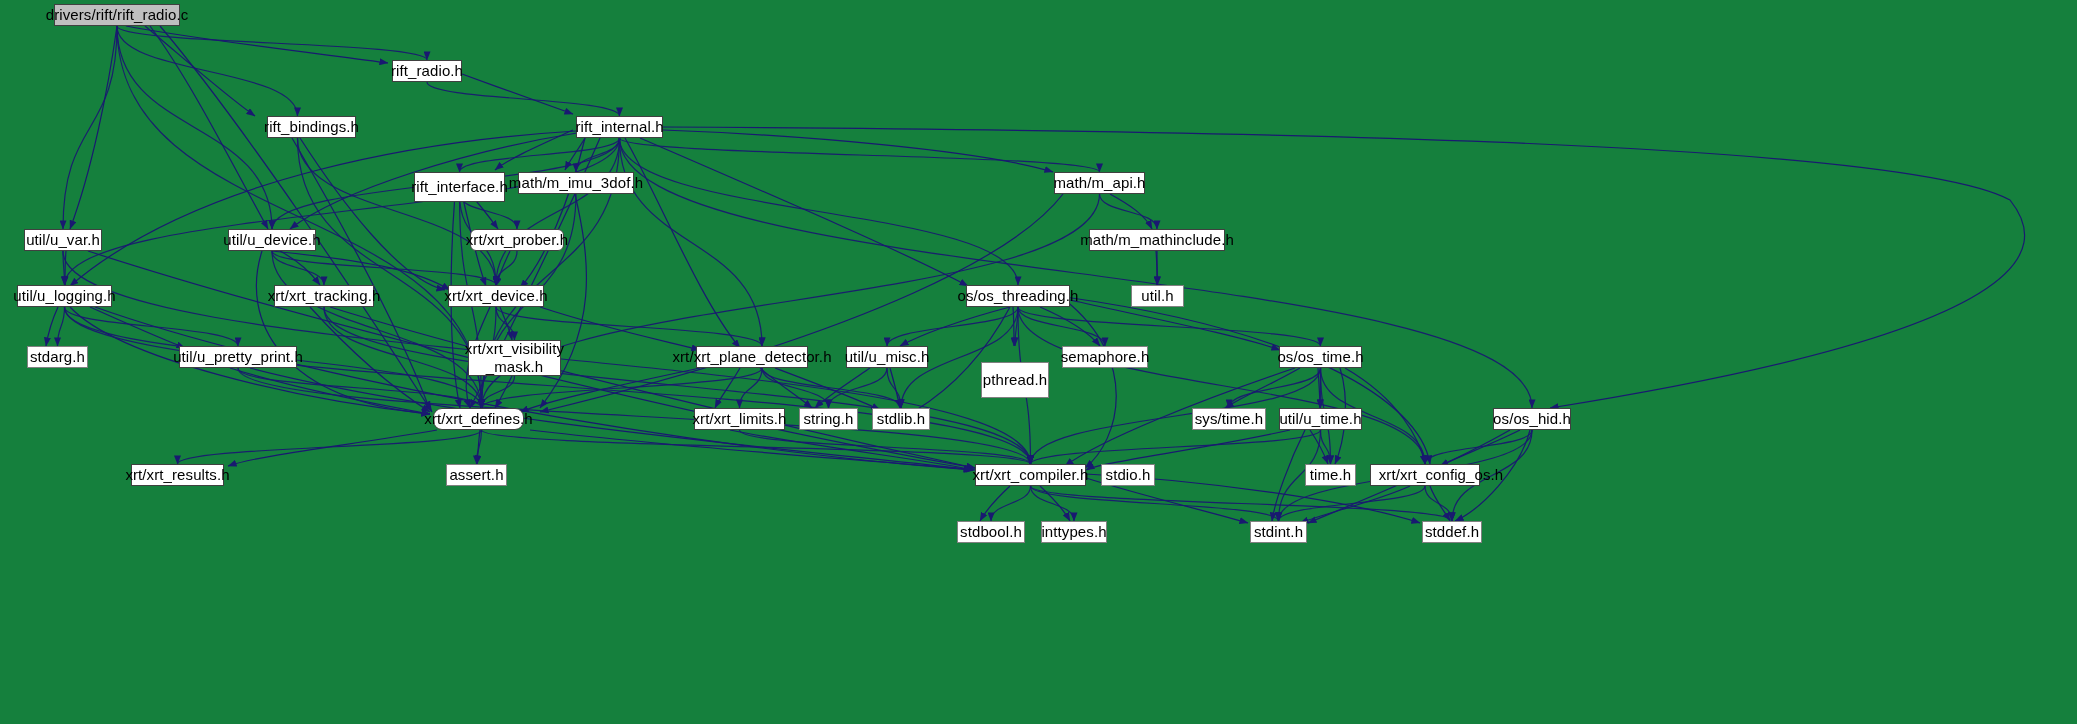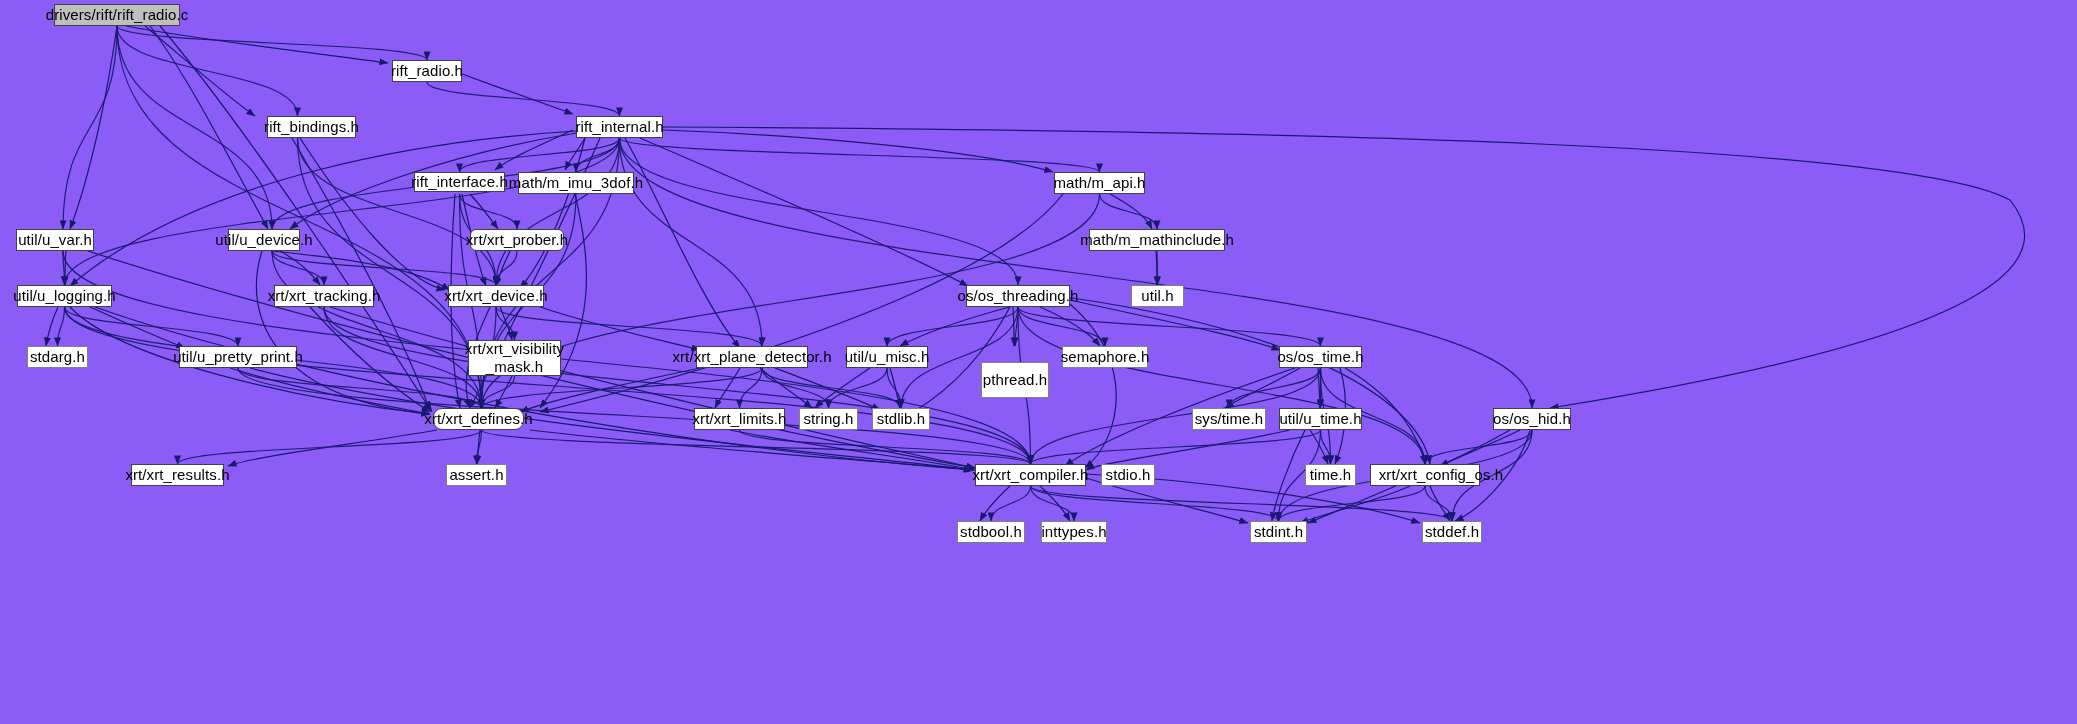--- a/index.html
+++ b/index.html
@@ -4,21 +4,21 @@
 <style>
   html, body {
     margin: 0;
     padding: 0;
     background: #ffffff;
   }
   #graph-root {
     position: relative;
     width: 2077px;
     height: 724px;
-    background: #8b5cf6;
+    background: #15803d;
     font-family: "Liberation Sans", sans-serif;
     overflow: hidden;
   }
   #edge-layer {
     position: absolute;
     left: 0;
     top: 0;
     width: 2077px;
     height: 724px;
     pointer-events: none;
@@ -215,25 +215,25 @@
         <path d="M1030.5,486 C1030.5,505.25 1452,501.75 1452,521" marker-end="url(#arrowhead)" stroke-opacity="0.95"></path>
         <path d="M1425,486 C1425,505.25 1278.5,501.75 1278.5,521" marker-end="url(#arrowhead)" stroke-opacity="0.95"></path>
         <path d="M1425,486 C1425,505.25 1452,501.75 1452,521" marker-end="url(#arrowhead)" stroke-opacity="0.95"></path>
       </g>
   </svg>
   <div id="node-layer">
       <div class="node root" style="left: 54px; top: 4px; width: 126px; height: 22px;"><span class="node-label">drivers/rift/rift_radio.c</span></div>
       <div class="node strong" style="left: 392px; top: 60px; width: 70px; height: 22px;"><span class="node-label">rift_radio.h</span></div>
       <div class="node strong" style="left: 267px; top: 116px; width: 89px; height: 22px;"><span class="node-label">rift_bindings.h</span></div>
       <div class="node strong" style="left: 576px; top: 116px; width: 87px; height: 22px;"><span class="node-label">rift_internal.h</span></div>
-      <div class="node strong" style="left: 414px; top: 172px; width: 91px; height: 20px;"><span class="node-label">rift_interface.h</span></div>
+      <div class="node strong" style="left: 414px; top: 172px; width: 91px; height: 30px;"><span class="node-label">rift_interface.h</span></div>
       <div class="node strong" style="left: 518px; top: 172px; width: 116px; height: 22px;"><span class="node-label">math/m_imu_3dof.h</span></div>
       <div class="node strong" style="left: 1054px; top: 172px; width: 91px; height: 22px;"><span class="node-label">math/m_api.h</span></div>
-      <div class="node strong" style="left: 16px; top: 229px; width: 78px; height: 22px;"><span class="node-label">util/u_var.h</span></div>
-      <div class="node strong" style="left: 228px; top: 229px; width: 72px; height: 22px;"><span class="node-label">util/u_device.h</span></div>
+      <div class="node strong" style="left: 24px; top: 229px; width: 78px; height: 22px;"><span class="node-label">util/u_var.h</span></div>
+      <div class="node strong" style="left: 228px; top: 229px; width: 88px; height: 22px;"><span class="node-label">util/u_device.h</span></div>
       <div class="node strong" style="left: 470px; top: 229px; width: 94px; height: 22px; border-radius: 6px;"><span class="node-label">xrt/xrt_prober.h</span></div>
       <div class="node strong" style="left: 1089px; top: 229px; width: 136px; height: 22px;"><span class="node-label">math/m_mathinclude.h</span></div>
       <div class="node strong" style="left: 17px; top: 285px; width: 95px; height: 22px;"><span class="node-label">util/u_logging.h</span></div>
       <div class="node strong" style="left: 274px; top: 285px; width: 100px; height: 22px;"><span class="node-label">xrt/xrt_tracking.h</span></div>
       <div class="node strong" style="left: 448px; top: 285px; width: 96px; height: 22px;"><span class="node-label">xrt/xrt_device.h</span></div>
       <div class="node strong" style="left: 966px; top: 285px; width: 104px; height: 22px;"><span class="node-label">os/os_threading.h</span></div>
       <div class="node " style="left: 1131px; top: 285px; width: 53px; height: 22px;"><span class="node-label">util.h</span></div>
       <div class="node " style="left: 27px; top: 346px; width: 61px; height: 22px;"><span class="node-label">stdarg.h</span></div>
       <div class="node strong" style="left: 179px; top: 346px; width: 118px; height: 22px;"><span class="node-label">util/u_pretty_print.h</span></div>
       <div class="node strong" style="left: 468px; top: 340px; width: 93px; height: 36px;"><span class="node-label">xrt/xrt_visibility

